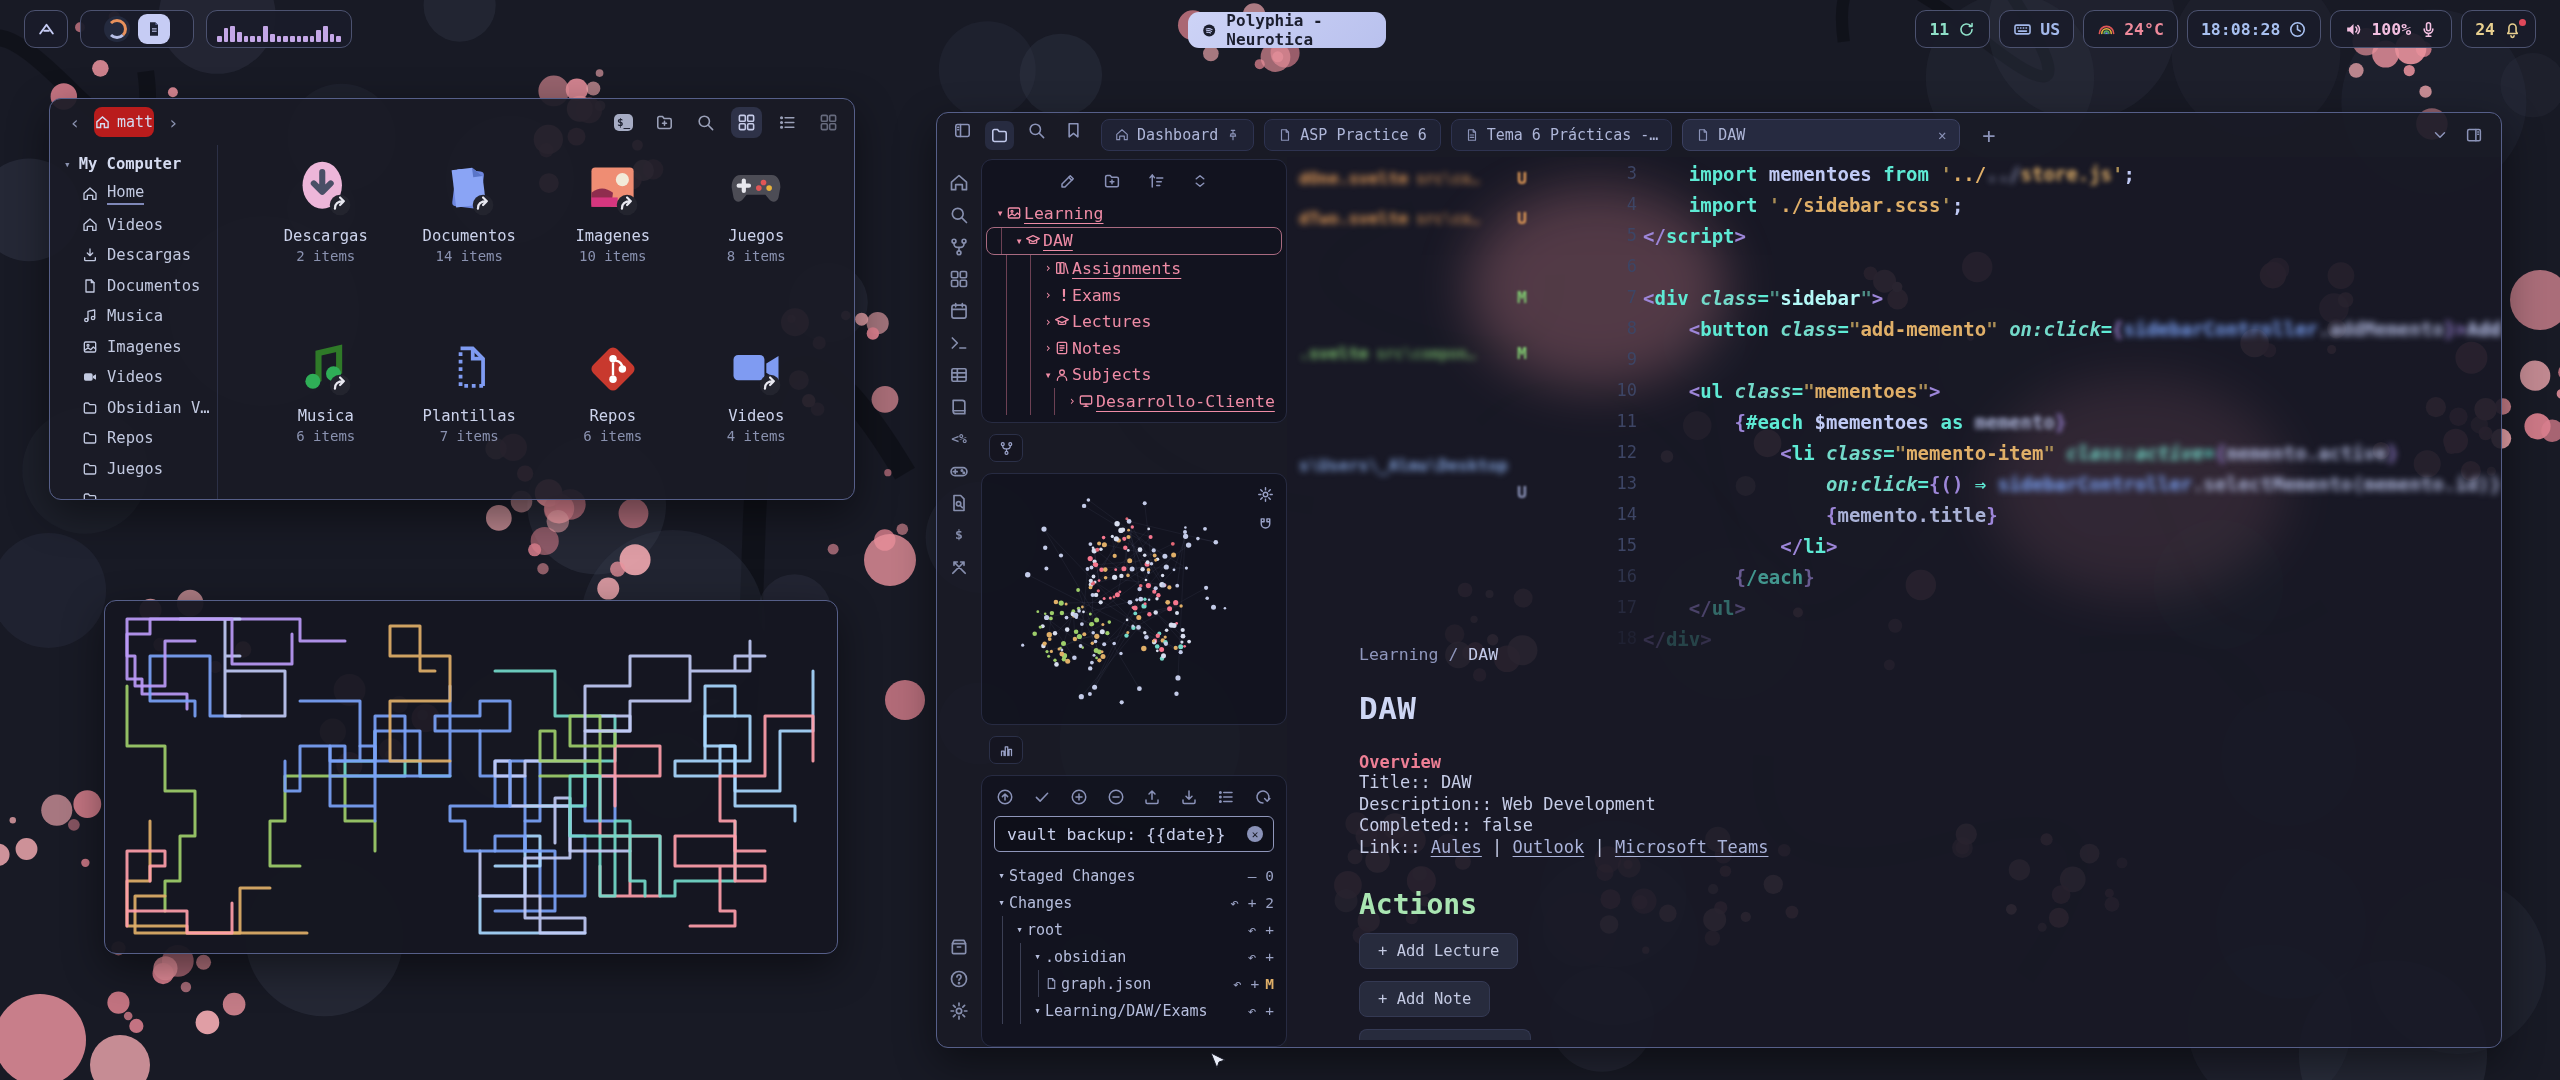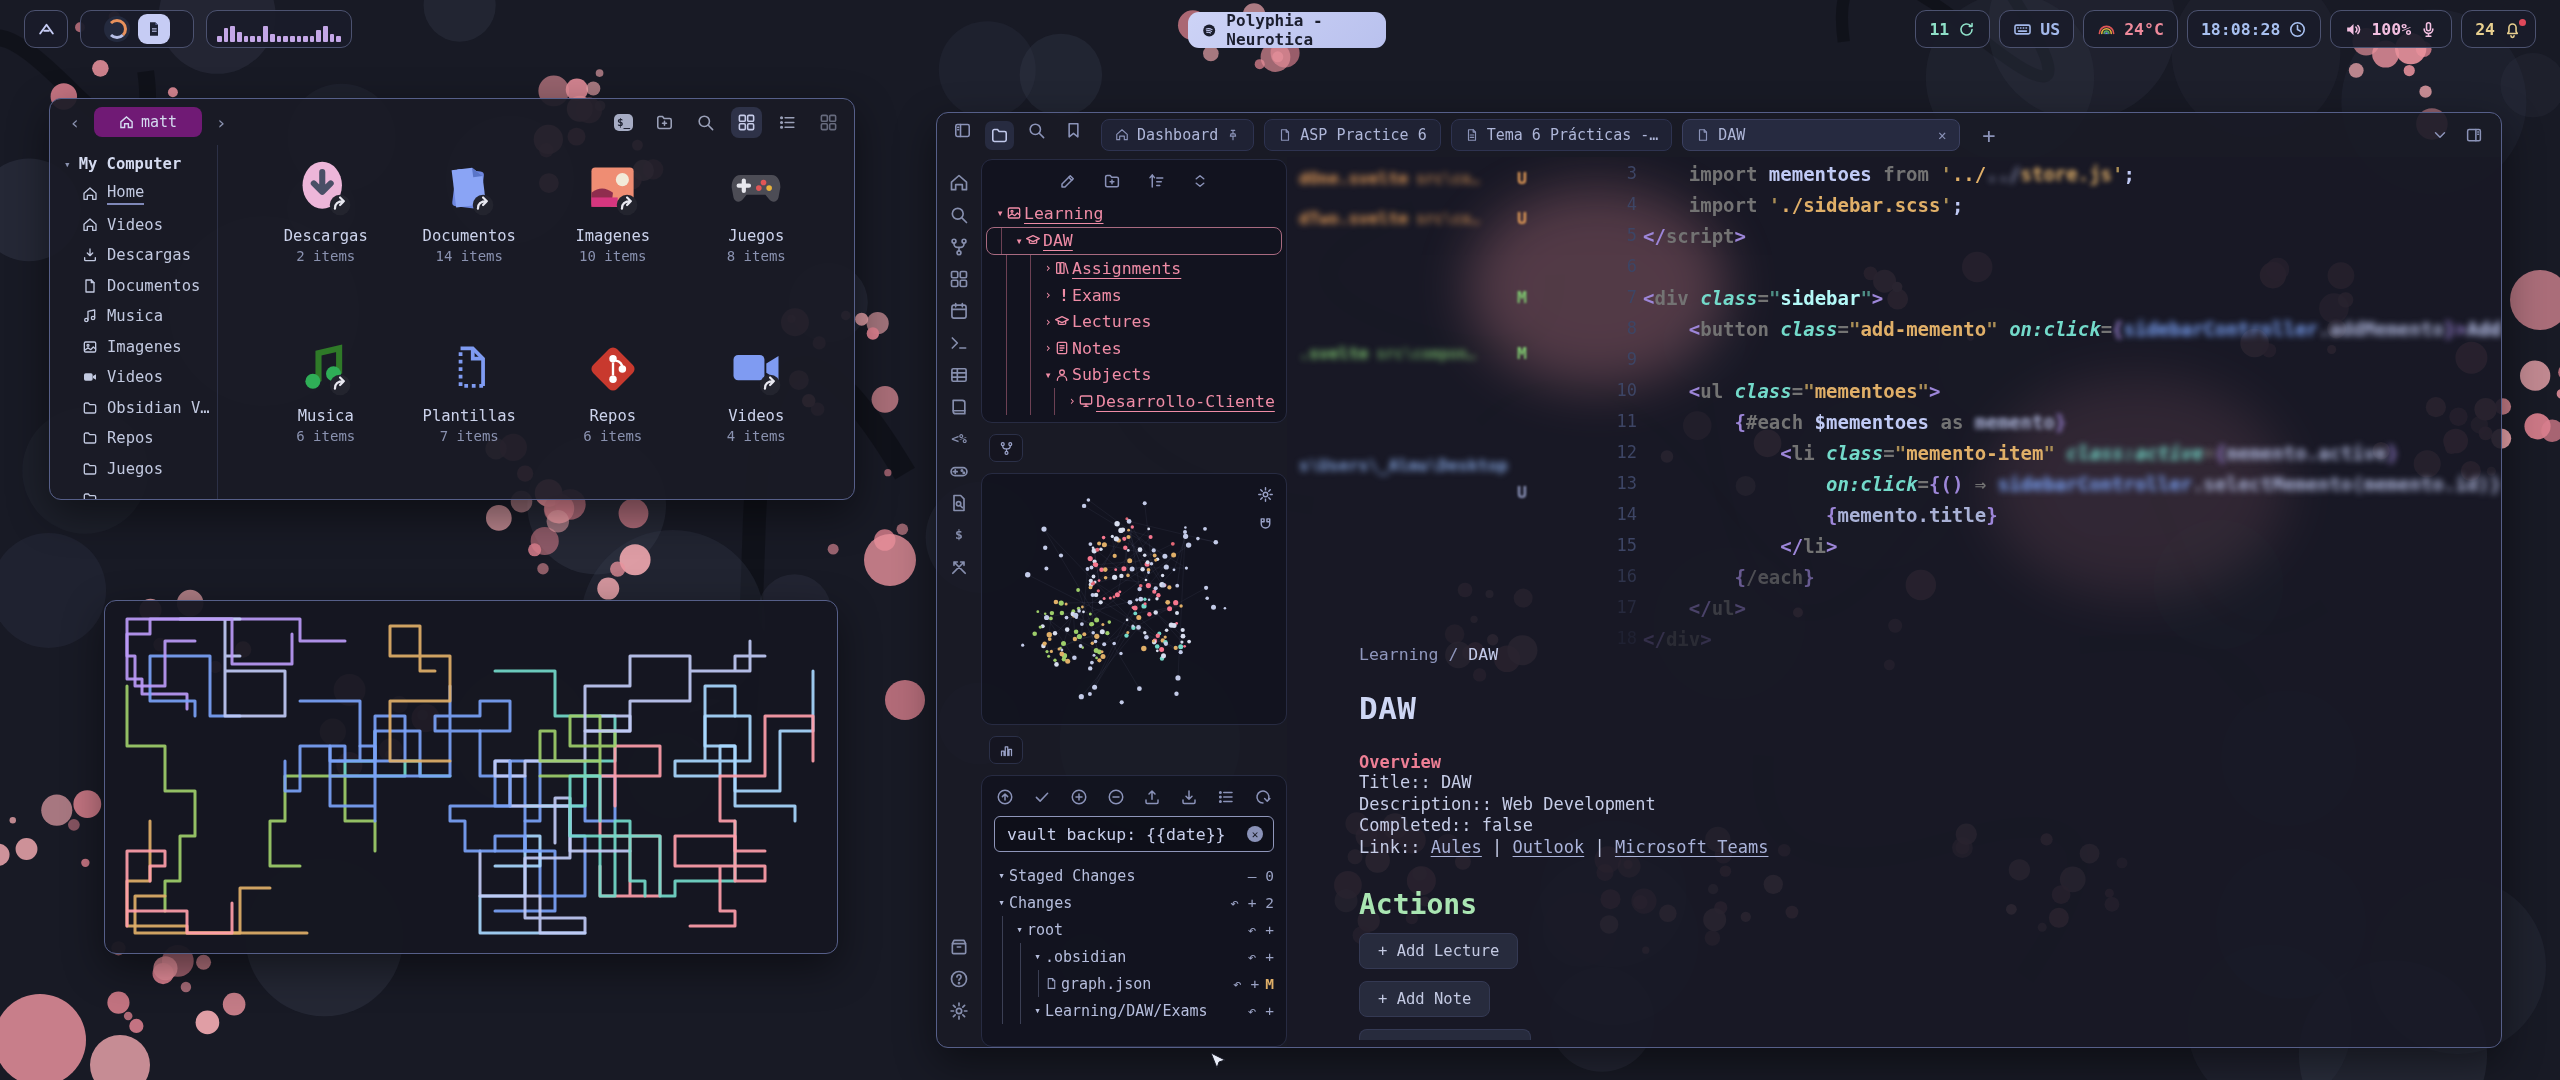--- a/index.html
+++ b/index.html
@@ -27,22 +27,22 @@
   #doc-app{width:32px;height:30px;border-radius:9px;background:#c6ccf4;display:flex;align-items:center;justify-content:center;cursor:pointer}
   .belldot{position:absolute;width:7px;height:7px;border-radius:50%;background:#e0485a;top:8px;right:9px}
   
   .window{position:absolute;background:rgba(26,27,38,.93);border:1.5px solid #565f89;
           border-radius:12px;box-sizing:border-box;overflow:hidden;
           box-shadow:0 14px 40px rgba(0,0,0,.45)}
   
   #fm{left:49px;top:98px;width:806px;height:402px}
   #fm-header{height:46px;display:flex;align-items:center;padding:0 16px;gap:10px}
   .navchev{color:#8a92b0;font-size:18px;width:18px;text-align:center;cursor:pointer}
-  #fm-crumb{height:30px;background:#701a75;border-radius:8px;display:flex;align-items:center;
-            gap:7px;padding:0 25px;color:#d5dbf0;font-size:15px;cursor:pointer}
+  #fm-crumb{height:30px;background:#b91c1c;border-radius:8px;display:flex;align-items:center;
+            gap:7px;padding:0 1px;color:#d5dbf0;font-size:15px;cursor:pointer}
   #fm-actions{margin-left:auto;display:flex;align-items:center;gap:22px;color:#9aa0b8}
   #fm-actions .boxed{background:#2e3248;border-radius:8px;padding:6px;color:#c5cbe8;margin:0 -6px}
   #term-icon{background:#a6acc4;color:#1d2030;border-radius:5px;font-size:11px;font-weight:bold;
              width:19px;height:17px;display:flex;align-items:center;justify-content:center;cursor:pointer}
   #fm-body{display:flex;height:356px}
   #fm-side{width:168px;border-right:1px solid #2c3046;padding:10px 0 0 14px;box-sizing:border-box;overflow:hidden}
   .side-root{display:flex;gap:8px;color:#d5dbf0;font-weight:bold;font-size:15.5px;align-items:center;cursor:pointer}
   .side-item{display:flex;gap:9px;align-items:center;height:30.5px;color:#c2c9e0;font-size:15.5px;
              padding-left:18px;cursor:pointer;white-space:nowrap}
   .side-item svg{width:16px;height:16px;flex:none}
@@ -104,21 +104,21 @@
   #mainpane{flex:1;position:relative;overflow:hidden;background:rgba(22,23,36,.35)}
   .bleed{position:absolute;border-radius:50%;filter:blur(26px);opacity:.28;pointer-events:none}
   
   #code-area{position:absolute;left:0;top:0;right:0;height:520px;font-weight:600}
   .exp-row{position:absolute;font-size:16.5px;white-space:nowrap}
   .exp-name{filter:blur(3px)}
   .exp-path{filter:blur(3px);opacity:.75;margin-left:8px;font-size:15px}
   .exp-badge{position:absolute;left:218px;filter:blur(1px)}
   .code-line{position:absolute;left:356px;right:0;font-size:19px;white-space:pre}
   .lnum{position:absolute;left:-46px;width:40px;text-align:right;color:#3d4565;font-size:17px;font-weight:400}
-  .t-red{color:#737373}.t-yellow{color:#e0af68}.t-dimy{color:#a98d55}.t-purple{color:#9d86d9}
+  .t-red{color:#5eead4}.t-yellow{color:#e0af68}.t-dimy{color:#a98d55}.t-purple{color:#9d86d9}
   .t-teal{color:#73daca;font-style:italic}.t-fg{color:#c0caf5}.t-lav{color:#a9b1d6}
   .t-blue{color:#7aa2f7}.t-pale{color:#b4f9f8}.t-dimt{color:#4d8d84}.b2{filter:blur(2.4px)}.b3{filter:blur(3.4px)}
   
   #note{position:absolute;left:72px;top:488px;right:40px}
   #crumb{font-size:16.5px;color:#8f97bd}
   #crumb b{color:#c3cbea;font-weight:normal}
   #note h1{font-size:31px;color:#ced6f4;margin:26px 0 0;letter-spacing:.5px}
   #overview-lbl{color:#ee7f95;font-size:17px;margin-top:26px;font-weight:bold}
   .field{font-size:17px;color:#c6cde8;line-height:21.5px}
   .links a{color:#aab3da;text-decoration:underline;text-underline-offset:3px;cursor:pointer}

